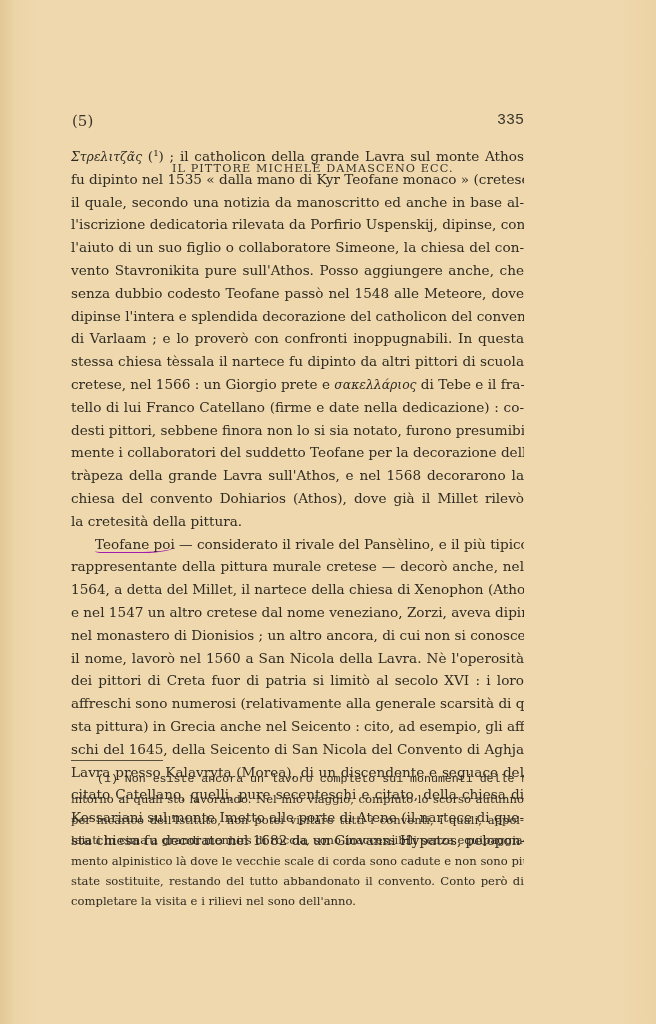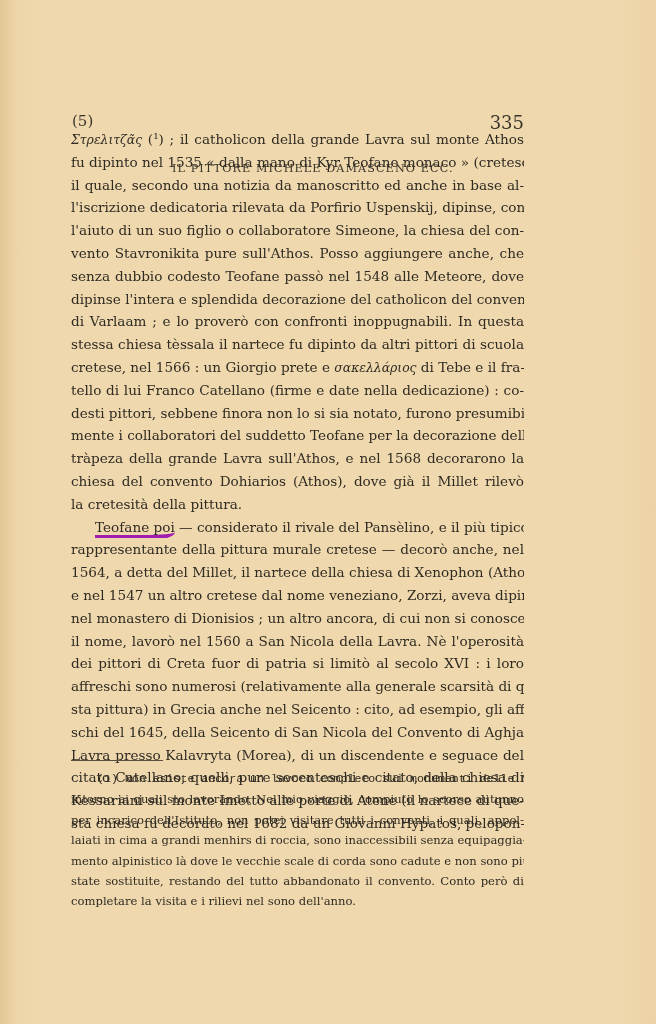--- a/index.html
+++ b/index.html
@@ -13,34 +13,34 @@
   }
   .page { position: absolute; left: 0; top: 0; width: 656px; height: 1024px; }
   .running-head {
     position: absolute; left: 72px; top: 112px; width: 452px; height: 22px;
     font-size: 14px; color: #3a352b;
   }
   .running-head .num-left { position: absolute; left: 0; top: 0; font-size: 15px; }
   .running-head .title {
     position: absolute; left: 100px; top: 2px; font-size: 11.2px; letter-spacing: 1.1px; margin-top: 48px;
   }
-  .running-head .num-right { position: absolute; right: 0; top: 0; font-size: 18px; }
+  .running-head .num-right { position: absolute; right: 0; top: 0; font-size: 15px; font-family: Liberation Mono, monospace; }
 
   .body-text {
-    position: absolute; left: 71px; top: 128px; width: 453px;
+    position: absolute; left: 71px; top: 145px; width: 453px;
     font-size: 13.6px; line-height: 22.8px; color: #2f2b23;
   }
   .line {
     display: block; height: 22.8px; white-space: nowrap;
     text-align: justify; text-align-last: justify; overflow: hidden;
   }
   .line.last { text-align-last: left; }
   .line.indent { padding-left: 24px; }
   .greek { font-style: italic; font-size: 12.4px; }
-  .underlined { border-bottom: 6px solid #a21caf; border-radius: 0 0 40% 10%; }
+  .underlined { border-bottom: 1px solid #a21caf; border-radius: 0 0 40% 10%; }
 
   .footnote-rule {
     position: absolute; left: 71px; top: 760px; width: 92px; height: 1px; background: #5a5040;
   }
   .footnote {
     position: absolute; left: 71px; top: 769px; width: 453px;
     font-size: 11.6px; line-height: 20.4px; color: #302b22;
   }
   .footnote .line { height: 20.4px; }
   .footnote .line.indent { padding-left: 26px; font-family: Liberation Mono, monospace; }

